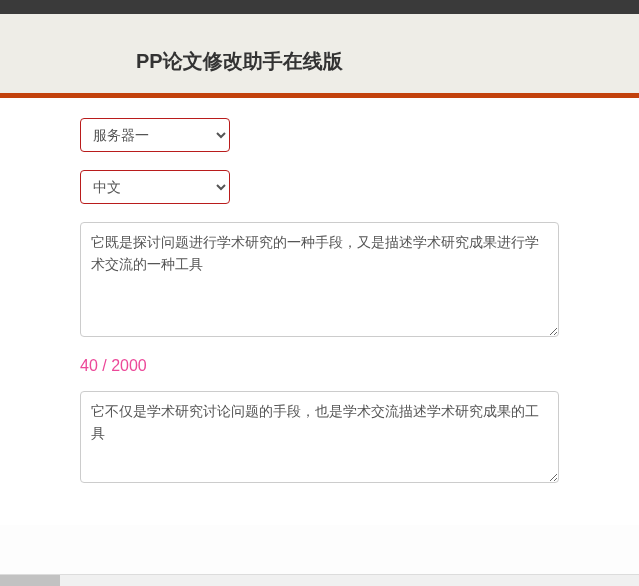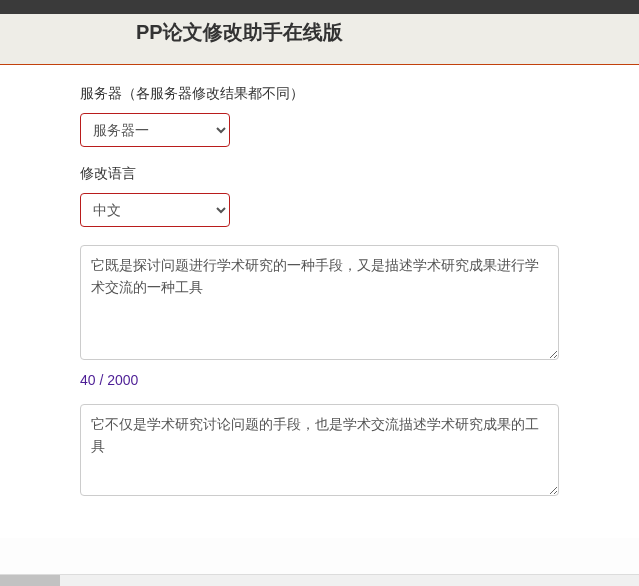--- a/index.html
+++ b/index.html
@@ -14,22 +14,22 @@
       height: 586px;
       overflow: hidden;
     }
     .top-bar {
       height: 14px;
       background: #3a3a3a;
       width: 100%;
     }
     .header {
       background: #eeede7;
-      padding: 5px 0 18px 0;
-      border-bottom: 1px solid #c2410c;
+      padding: 34px 0 18px 0;
+      border-bottom: 5px solid #c2410c;
     }
     .header h1 {
       font-size: 20px;
       font-weight: bold;
       color: #333;
       margin-left: 136px;
     }
     .content {
       background: #ffffff;
       padding: 20px 80px 20px 80px;
@@ -64,23 +64,23 @@
       line-height: 1.6;
       font-family: inherit;
     }
     .input-textarea {
       height: 115px;
     }
     .output-textarea {
       height: 92px;
     }
     .counter {
-      font-size: 14px;
-      color: #4c1d95;
-      margin-top: 8px;
+      font-size: 16px;
+      color: #ec4899;
+      margin-top: 16px;
       margin-bottom: 16px;
     }
     .scrollbar-track {
       position: absolute;
       bottom: 0;
       left: 0;
       right: 0;
       height: 12px;
       background: #f0f0f0;
       border-top: 1px solid #dcdcdc;
@@ -100,28 +100,26 @@
 
 <div class="top-bar"></div>
 
 <div class="header">
   <h1>PP论文修改助手在线版</h1>
 </div>
 
 <div class="content">
 
   <div class="form-group">
-    <label>服务器（各服务器修改结果都不同）</label>
     <select>
       <option>服务器一</option>
     </select>
   </div>
 
   <div class="form-group">
-    <label>修改语言</label>
     <select>
       <option>中文</option>
     </select>
   </div>
 
   <div class="form-group" style="margin-bottom:4px;">
     <textarea class="input-textarea" style="">它既是探讨问题进行学术研究的一种手段，又是描述学术研究成果进行学术交流的一种工具</textarea>
   </div>
 
   <div class="counter">40 / 2000</div>

